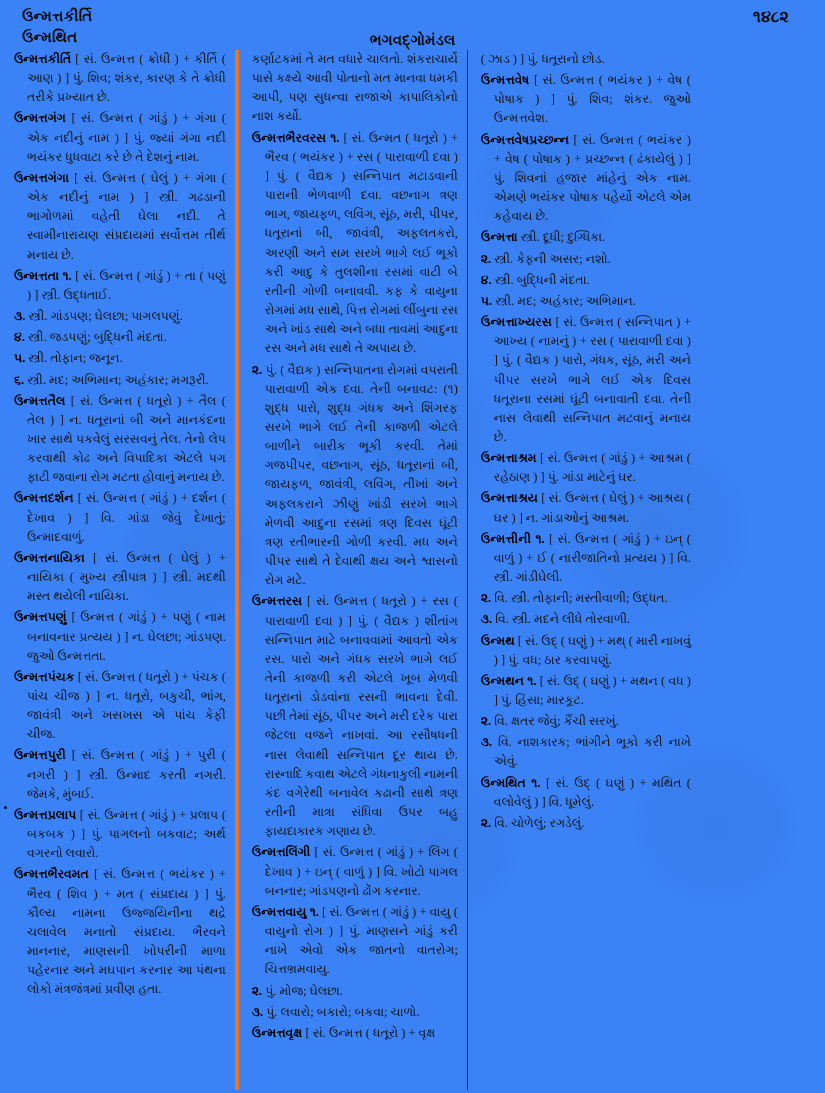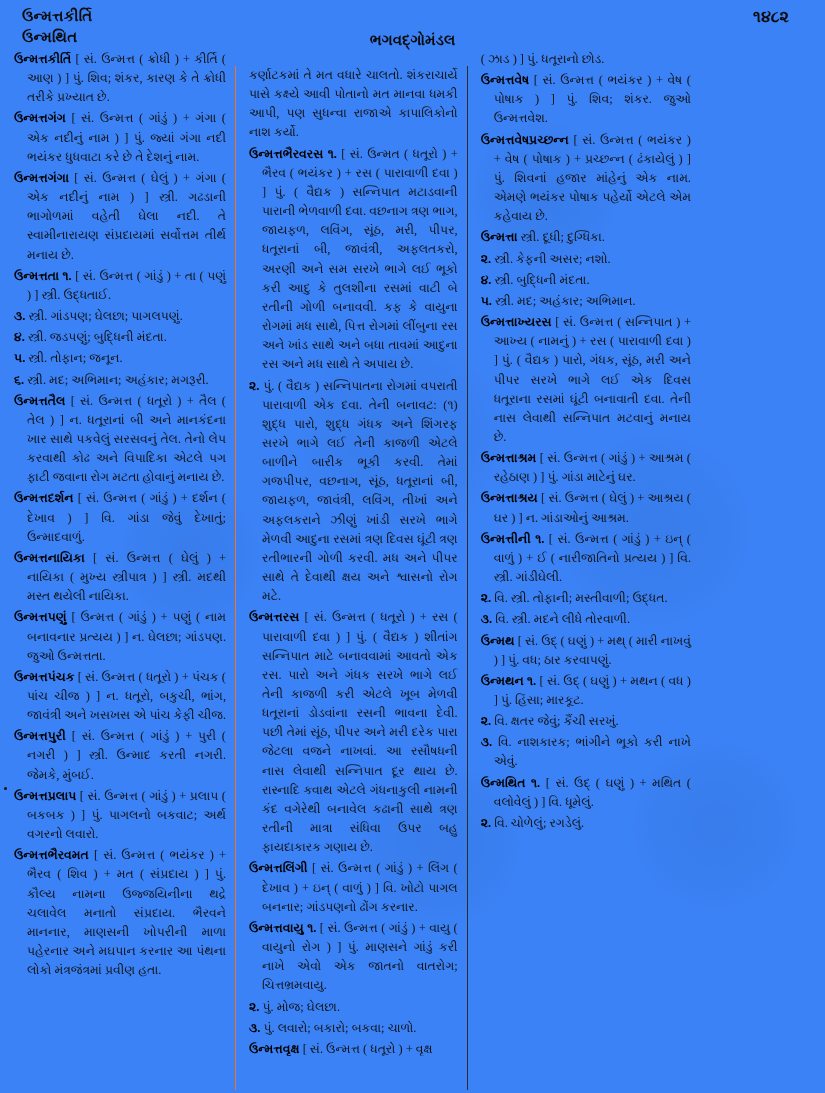--- a/index.html
+++ b/index.html
@@ -82,24 +82,23 @@
     font-size: 12.4px;
     line-height: 1.545;
     color: #111111;
     text-align: justify;
     text-justify: inter-word;
     overflow: hidden;
   }
   .col-1 { width: 277px; }
   .col-2 {
     width: 274px;
-    border-left: 1px solid #f97316;
+    border-left: 4px solid #f97316;
     border-right: 1px solid #2b2b2b;
     padding-left: 13px;
-    margin-top: 16px;
   }
   .col-3 { width: 274px; padding-left: 13px; }
 
   .entry {
     margin: 0 0 2px 0;
     padding: 0;
     text-indent: 0;
     padding-left: 13px;
   }
   .entry > .hw { margin-left: -13px; }

